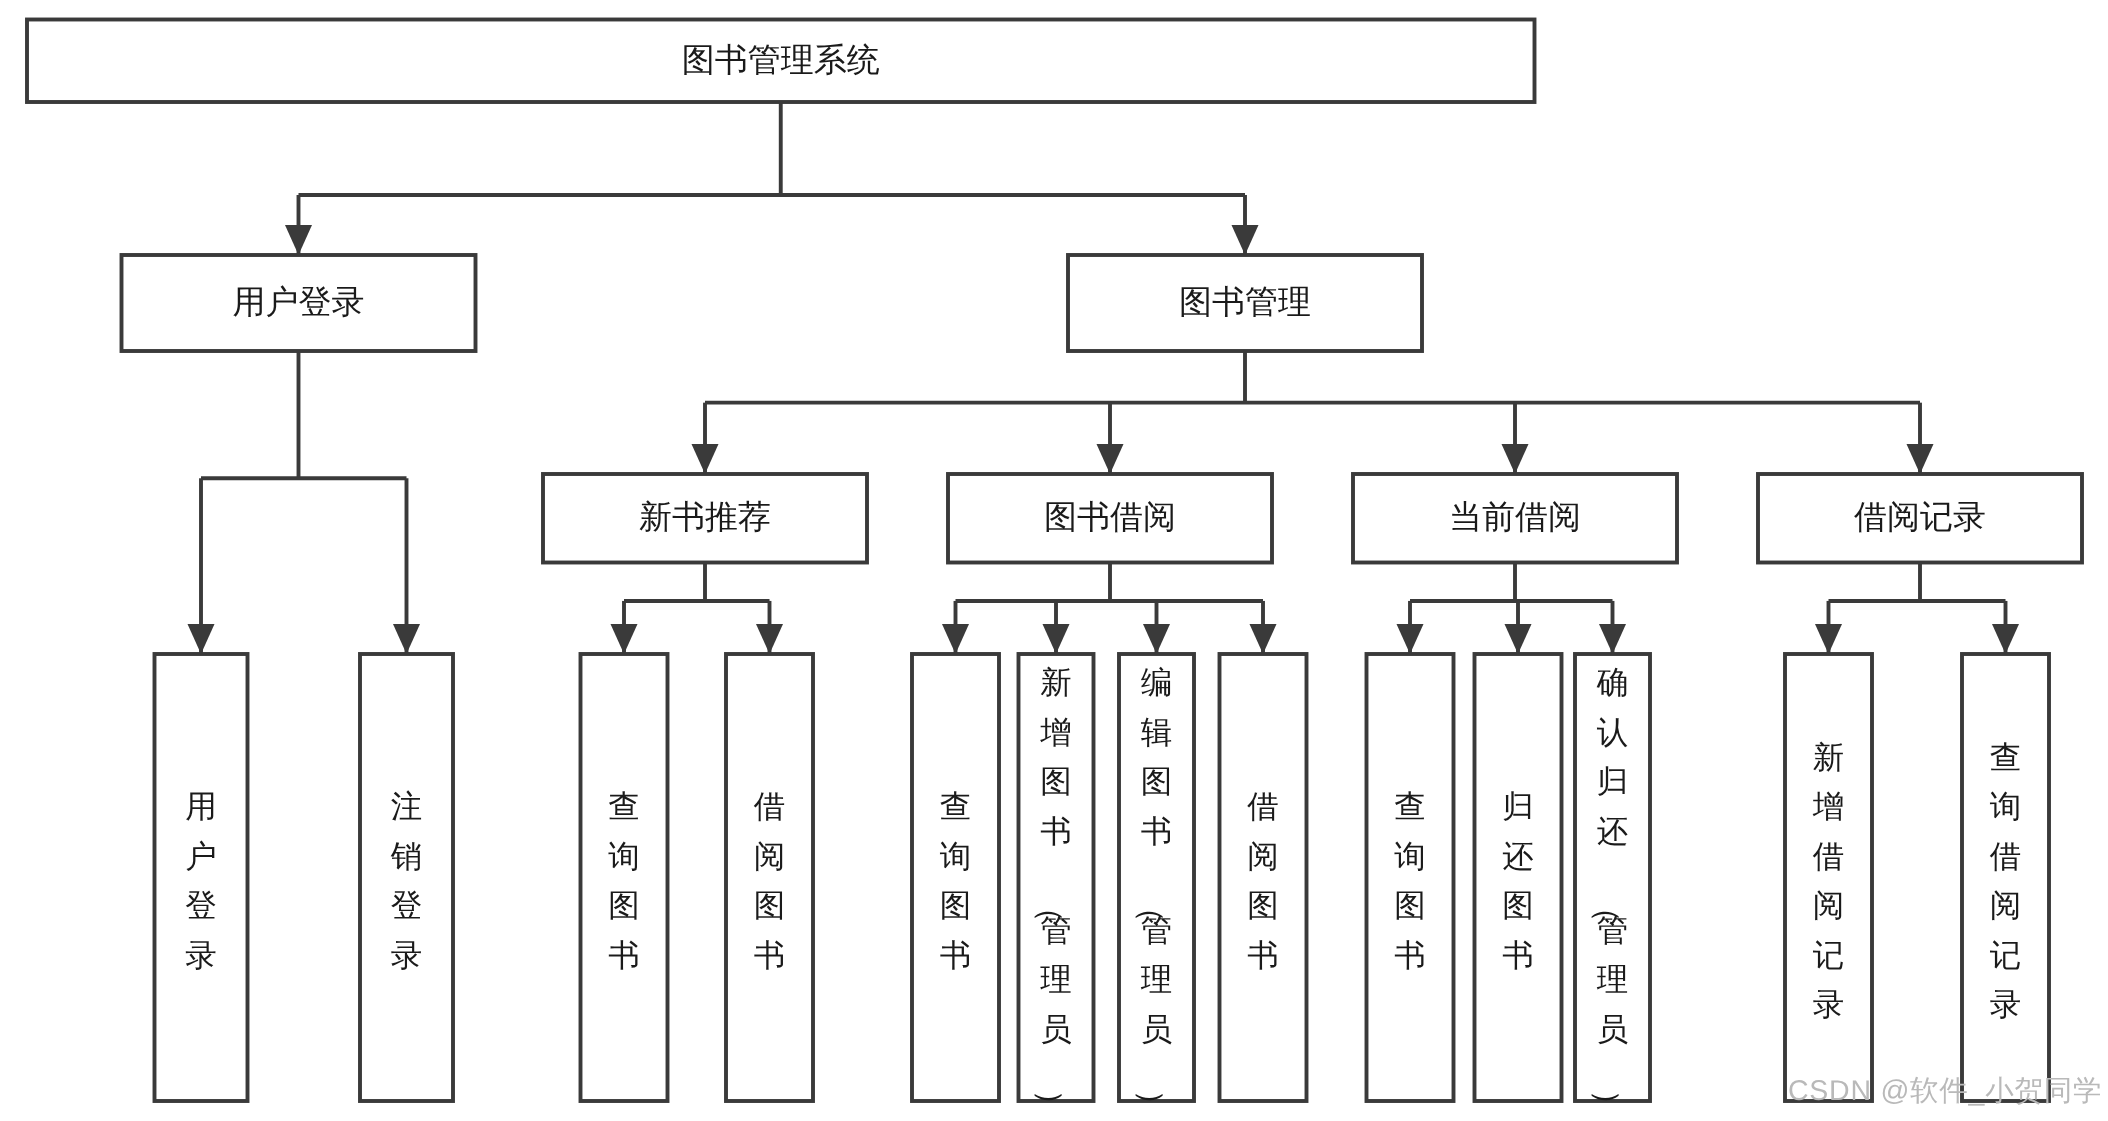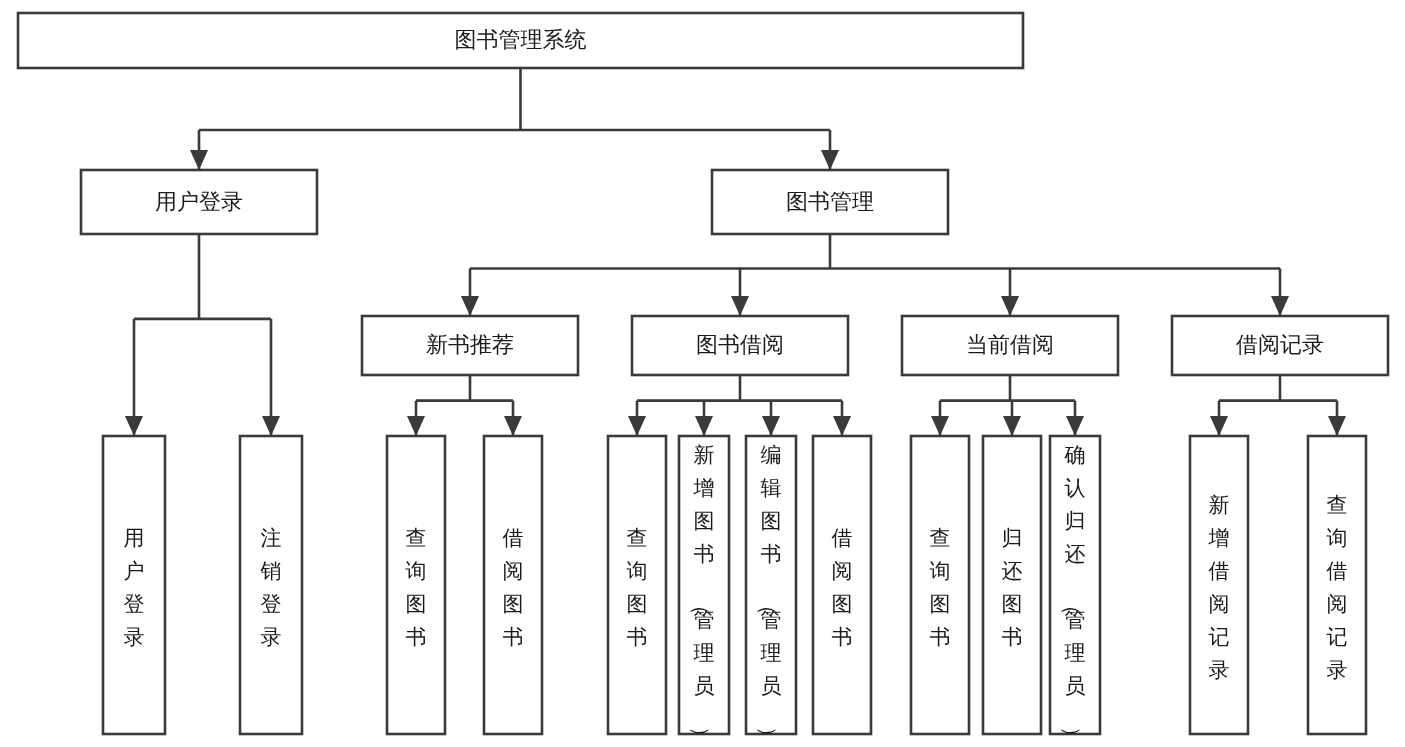--- a/index.html
+++ b/index.html
@@ -214,13 +214,14 @@
         <g>
           <rect x="1190" y="436" width="58" height="298" class="node-box"></rect>
           <text x="1219" class="node-label-v"><tspan x="1219" y="511.74">新</tspan><tspan x="1219" y="544.74">增</tspan><tspan x="1219" y="577.74">借</tspan><tspan x="1219" y="610.74">阅</tspan><tspan x="1219" y="643.74">记</tspan><tspan x="1219" y="676.74">录</tspan></text>
         </g>
         <g>
           <rect x="1308" y="436" width="58" height="298" class="node-box"></rect>
           <text x="1337" class="node-label-v"><tspan x="1337" y="511.74">查</tspan><tspan x="1337" y="544.74">询</tspan><tspan x="1337" y="577.74">借</tspan><tspan x="1337" y="610.74">阅</tspan><tspan x="1337" y="643.74">记</tspan><tspan x="1337" y="676.74">录</tspan></text>
         </g>
       </g>
   </svg>
+  <div class="watermark-text" style="left: 1192px; top: 714px; color: rgb(185, 185, 185);">CSDN @软件_小贺同学</div>
 </div>
 
 </body></html>

